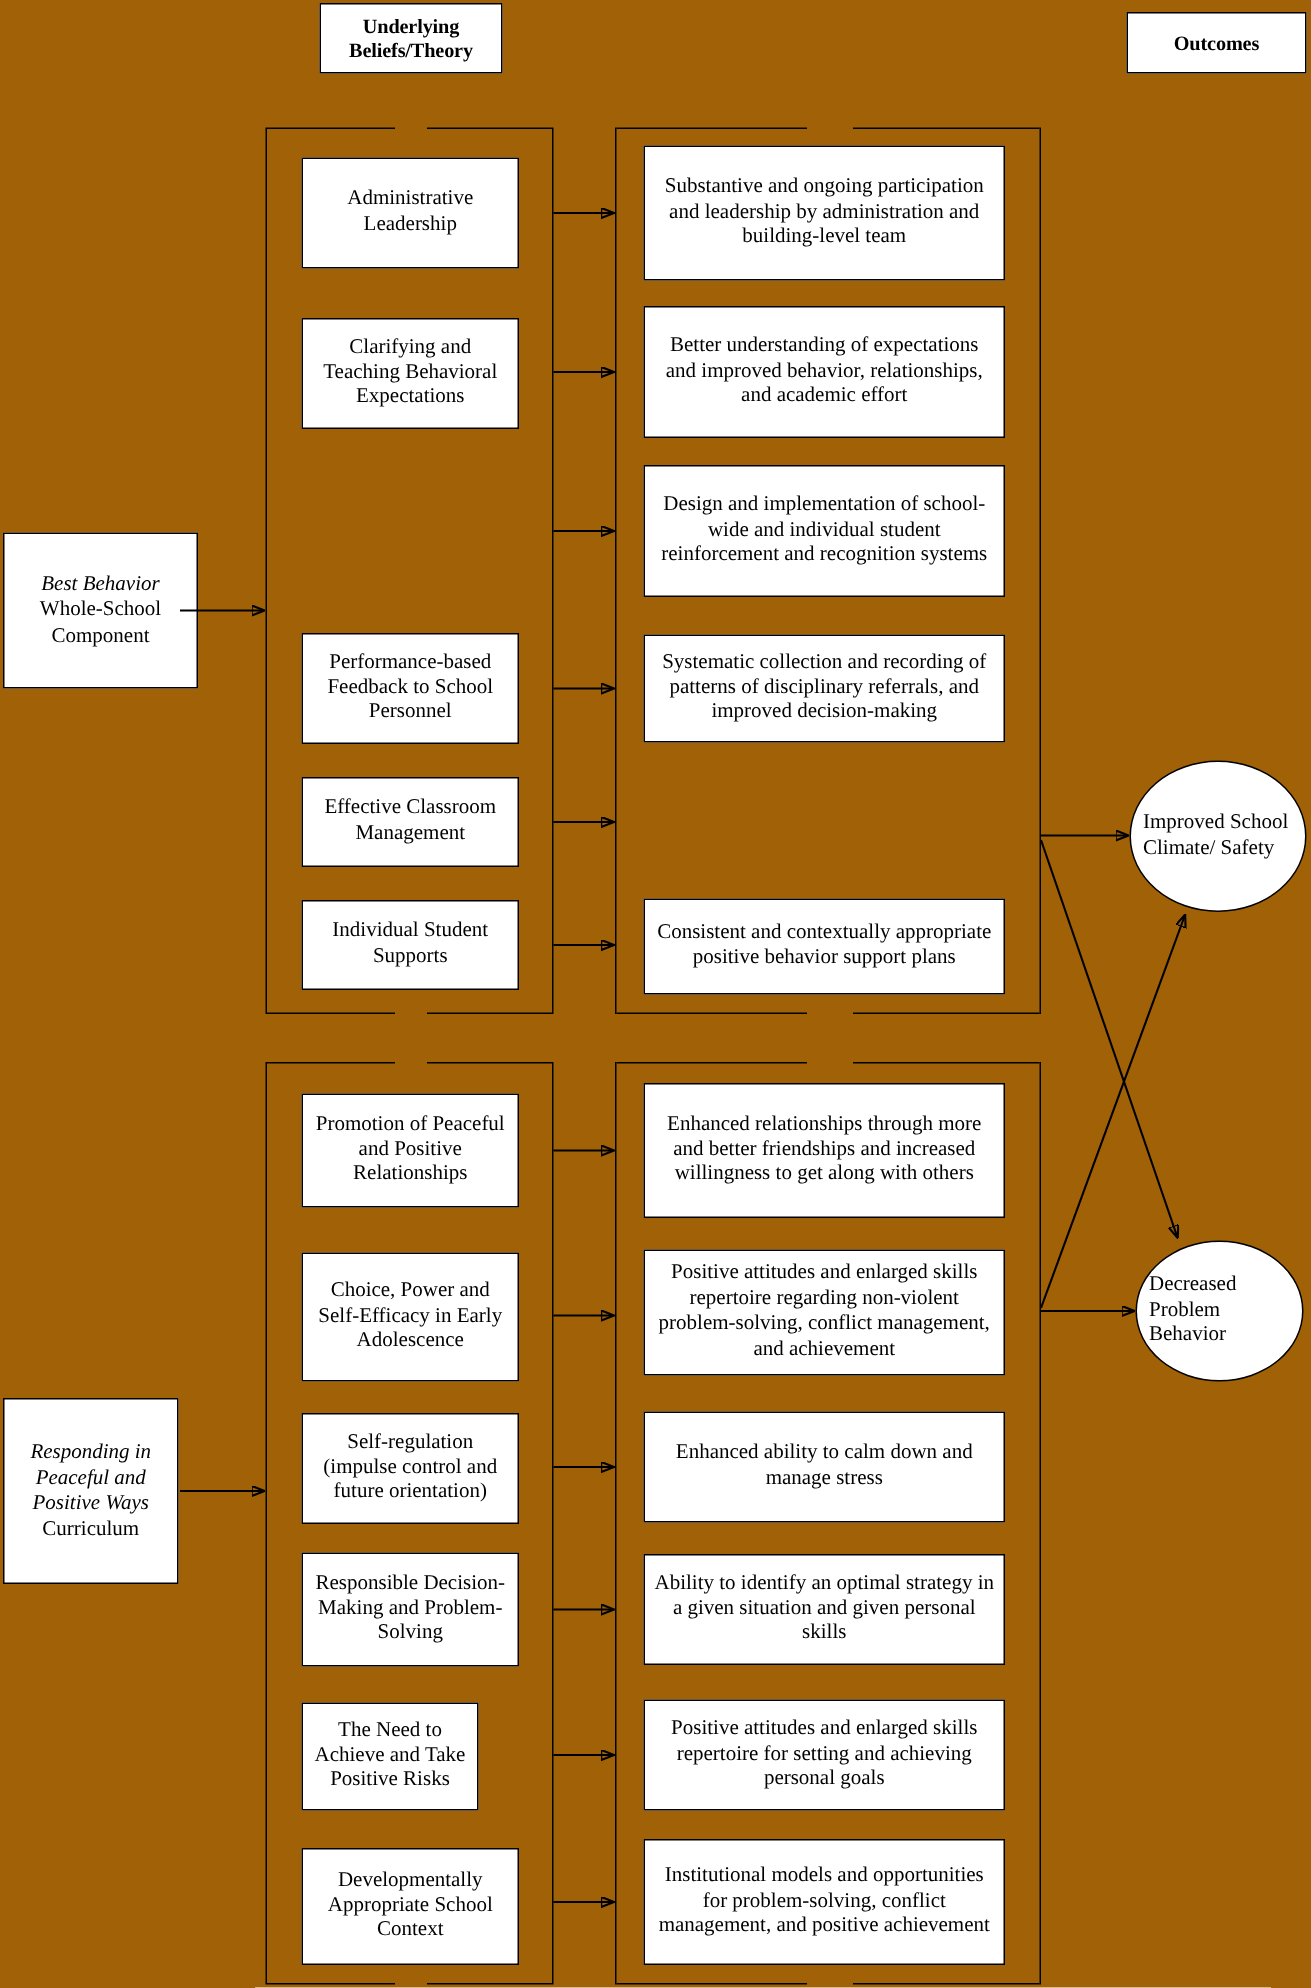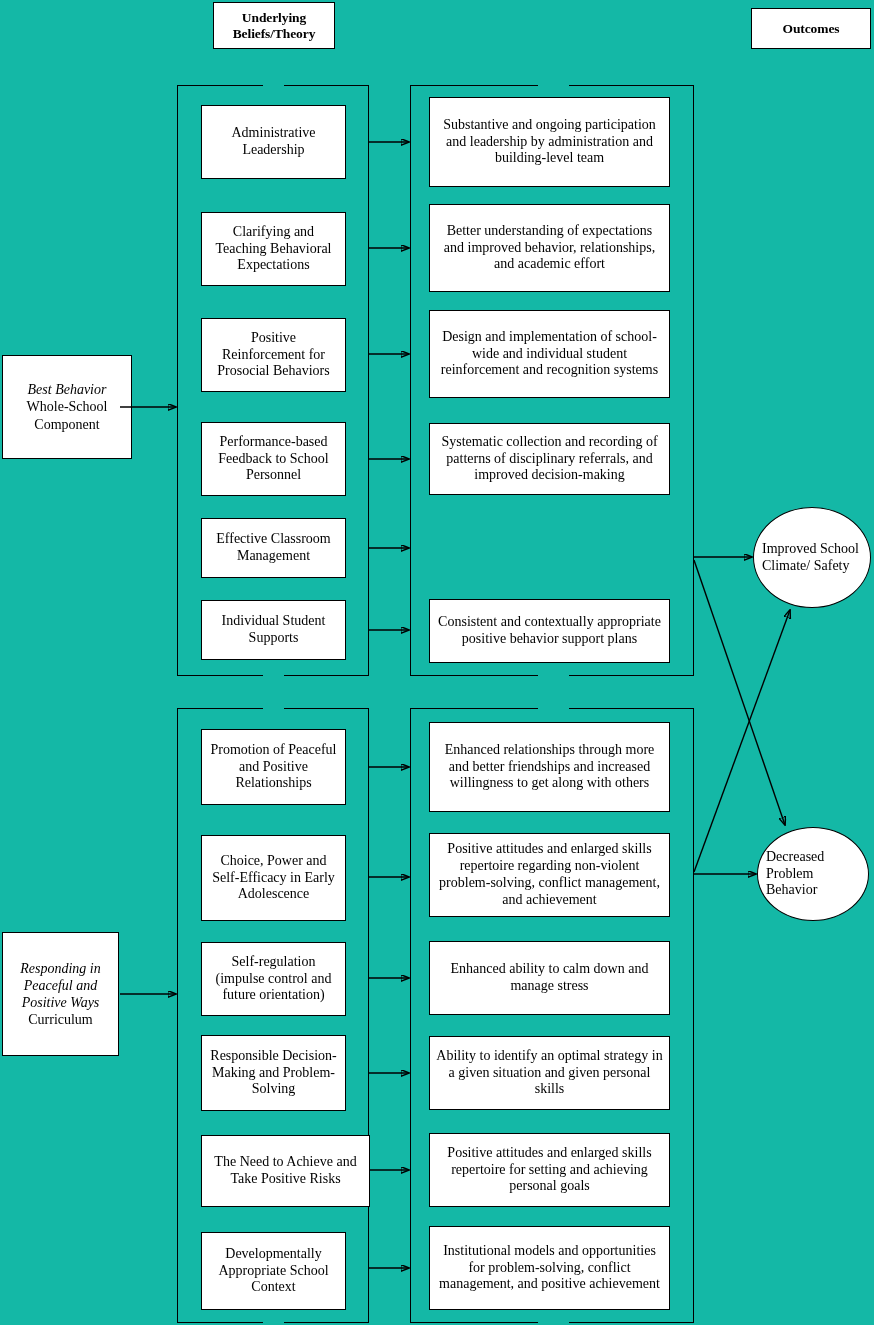--- a/index.html
+++ b/index.html
@@ -10,21 +10,21 @@
   }
   body {
     font-family: "Liberation Serif", "DejaVu Serif", serif;
     color: #000000;
   }
   #canvas {
     position: relative;
     width: 874px;
     height: 1325px;
     overflow: hidden;
-    background: #14b8a6;
+    background: #a16207;
   }
   .abs { position: absolute; box-sizing: border-box; }
 
   
   .hdr {
     border: 1px solid #000;
     background: #fff;
     display: flex;
     align-items: center;
     justify-content: center;
@@ -143,23 +143,20 @@
   </div>
 
   <div class="abs group" style="left:177px; top:85px; width:192px; height:591px;"></div>
 
   <div class="abs card belief" style="left:201px; top:105px; width:145px; height:74px;">
     <span>Administrative Leadership</span>
   </div>
   <div class="abs card belief" style="left:201px; top:212px; width:145px; height:74px;">
     <span>Clarifying and Teaching Behavioral Expectations</span>
   </div>
-  <div class="abs card belief" style="left:201px; top:318px; width:145px; height:74px;">
-    <span>Positive Reinforcement for Prosocial Behaviors</span>
-  </div>
   <div class="abs card belief" style="left:201px; top:422px; width:145px; height:74px;">
     <span>Performance-based Feedback to School Personnel</span>
   </div>
   <div class="abs card belief" style="left:201px; top:518px; width:145px; height:60px;">
     <span>Effective Classroom Management</span>
   </div>
   <div class="abs card belief" style="left:201px; top:600px; width:145px; height:60px;">
     <span>Individual Student Supports</span>
   </div>
 
@@ -188,21 +185,21 @@
   </div>
   <div class="abs card belief" style="left:201px; top:835px; width:145px; height:86px;">
     <span>Choice, Power and Self-Efficacy in Early Adolescence</span>
   </div>
   <div class="abs card belief" style="left:201px; top:942px; width:145px; height:74px;">
     <span>Self-regulation (impulse control and future orientation)</span>
   </div>
   <div class="abs card belief" style="left:201px; top:1035px; width:145px; height:76px;">
     <span>Responsible Decision-Making and Problem-Solving</span>
   </div>
-  <div class="abs card belief" style="left:201px; top:1135px; width:169px; height:72px;">
+  <div class="abs card belief" style="left:201px; top:1135px; width:118px; height:72px;">
     <span>The Need to Achieve and Take Positive Risks</span>
   </div>
   <div class="abs card belief" style="left:201px; top:1232px; width:145px; height:78px;">
     <span>Developmentally Appropriate School Context</span>
   </div>
 
   <div class="abs group" style="left:410px; top:708px; width:284px; height:615px;"></div>
 
   <div class="abs card obj" style="left:429px; top:722px; width:241px; height:90px;">
     <span>Enhanced relationships through more and better friendships and increased willingness to get along with others</span>

